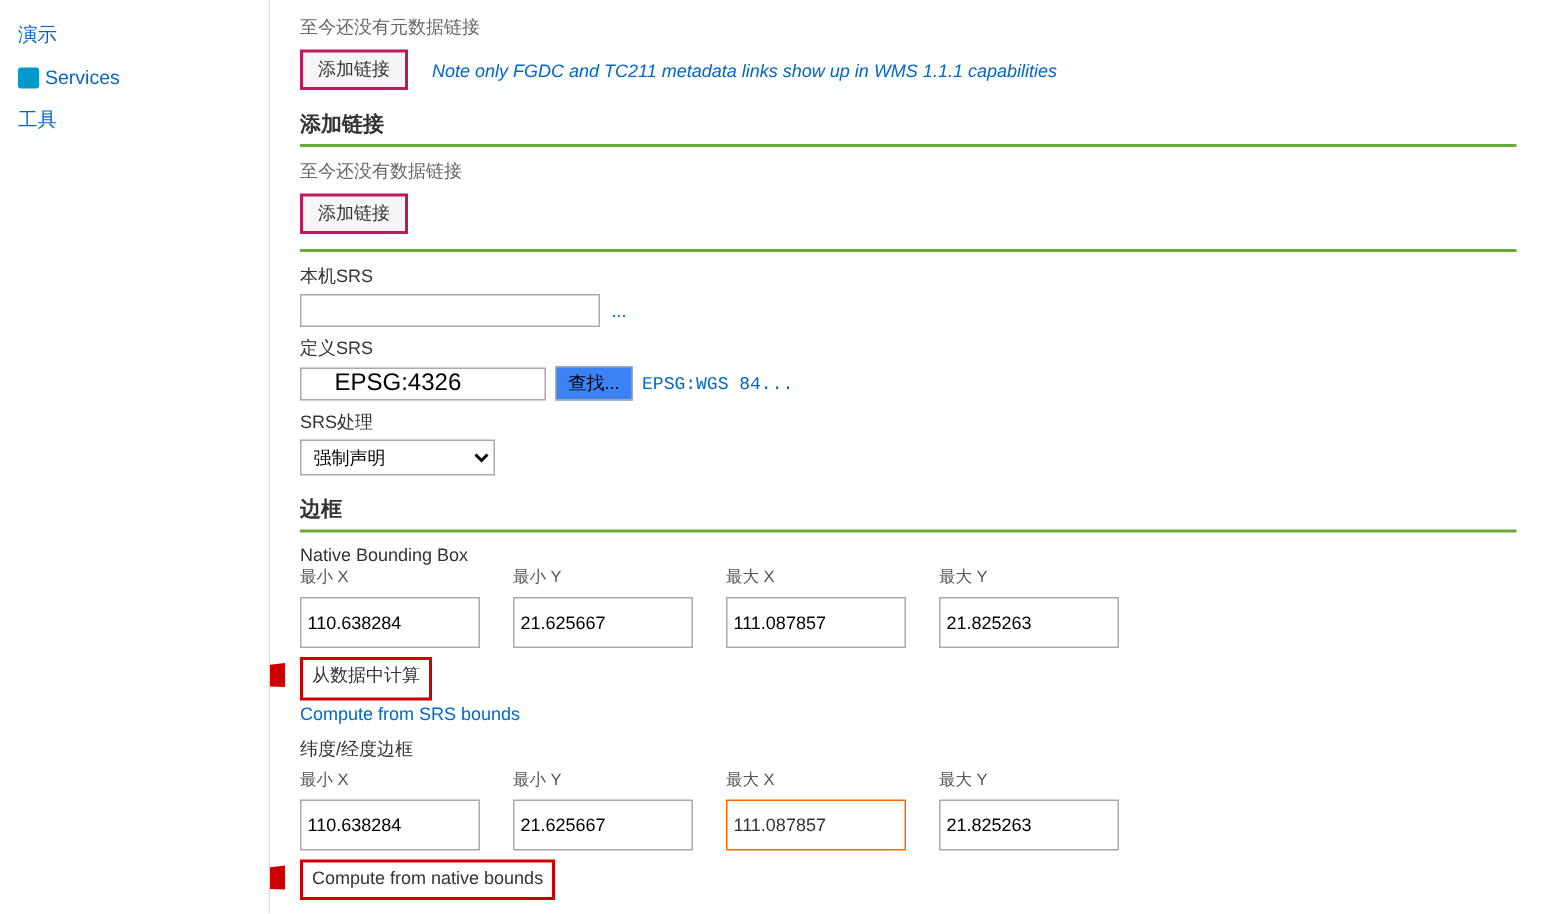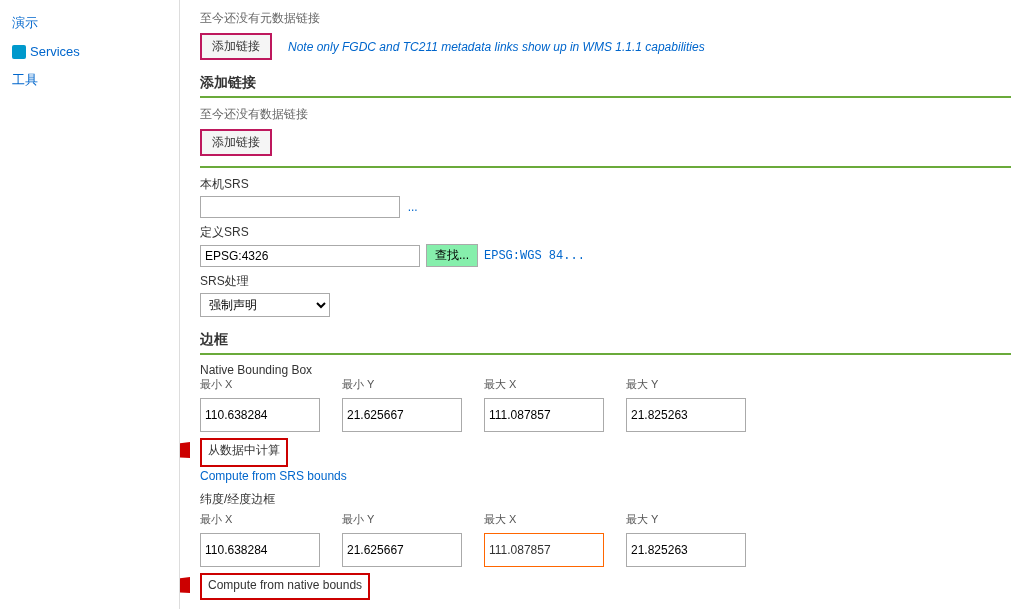--- a/index.html
+++ b/index.html
@@ -88,31 +88,31 @@
     }
 
     .srs-row {
       display: flex;
       align-items: center;
       gap: 6px;
       margin-bottom: 6px;
     }
 
     .epsg-input {
-      width: 220px;
-      border: 1px solid #aaa;
-      padding: 2px 4px;
-      font-size: 12px;
+      width: 164px;
+      border: 1px solid #aaa;
+      padding: 2px 22px;
+      font-size: 16px;
       height: 22px;
     }
 
     .find-btn {
       padding: 2px 8px;
       border: 1px solid #aaa;
-      background: #86efac;
+      background: #3b82f6;
       cursor: pointer;
       font-size: 12px;
     }
 
     .epsg-link {
       color: #0066cc;
       font-size: 12px;
       text-decoration: none;
       font-family: Liberation Mono, monospace;
     }

